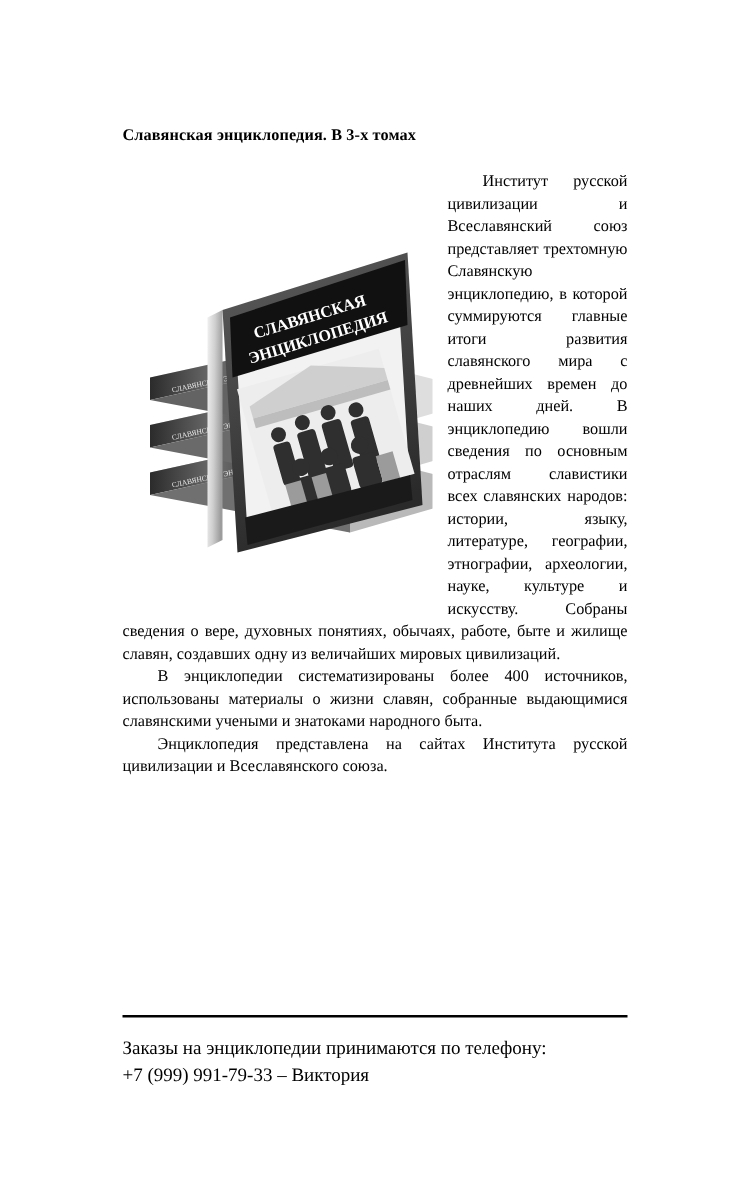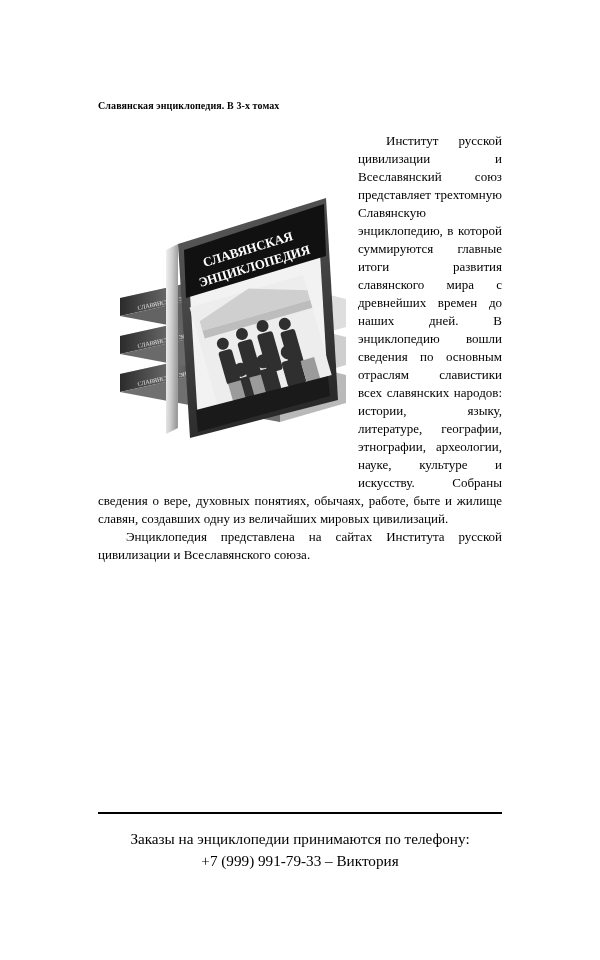--- a/index.html
+++ b/index.html
@@ -21,36 +21,36 @@
     width: 600px;
     height: 960px;
   }
   .content {
     position: absolute;
     left: 98px;
     top: 100px;
     width: 404px;
   }
   .title {
-    font-size: 10px;
+    font-size: 13px;
     font-weight: bold;
     letter-spacing: 0.1px;
     margin: 0 0 20px 0;
     line-height: 1.2;
   }
   .para {
     font-size: 13px;
     line-height: 1.385;
     text-align: justify;
     text-indent: 28px;
     margin: 0;
     -webkit-hyphens: manual;
     hyphens: manual;
   }
-  .para + .para { margin-top: 12px; }
+  .para + .para { margin-top: 0px; }
 
   
   .figure {
     float: left;
     width: 248px;
     height: 340px;
     margin: 6px 12px 4px 0px;
     shape-outside: margin-box;
     position: relative;
   }
@@ -58,21 +58,21 @@
     position: absolute;
     inset: 0;
   }
   .clear { clear: both; }
 
   .footer {
     position: absolute;
     left: 98px;
     top: 812px;
     width: 404px;
-    text-align: center;
+    text-align: left;
   }
   .footer-rule {
     width: 404px;
     height: 2px;
     background: #000;
     margin: 0 auto 14px auto;
   }
   .footer-line {
     font-size: 15.2px;
     line-height: 1.42;
@@ -170,20 +170,21 @@
             </g>
           </g>
 
           <polygon points="98,272 230,238 232,258 100,294" fill="#1a1a1a"></polygon>
         </g>
       </svg>
     </div>
 
     <p class="para">Институт русской цивилизации и Всеславянский союз представляет трехтомную Славянскую энциклопедию, в которой суммируются главные итоги развития славянского мира с древнейших времен до наших дней. В энциклопедию вошли сведения по основным отраслям славистики всех славянских народов: истории, языку, литературе, географии, этнографии, археологии, науке, культуре и искусству. Собраны сведения о вере, духовных понятиях, обычаях, работе, быте и жилище славян, создавших одну из величайших мировых цивилизаций.</p>
     <div class="clear"></div>
+    <p class="para">В энциклопедии систематизированы более 400 источников, использованы материалы о жизни славян, собранные выдающимися славянскими учеными и знатоками народного быта.</p>
     <p class="para">Энциклопедия представлена на сайтах Института русской цивилизации и Всеславянского союза.</p>
   </div>
 
   <div class="footer">
     <div class="footer-rule"></div>
     <div class="footer-line">Заказы на энциклопедии принимаются по телефону:</div>
     <div class="footer-line nowrap">+7 (999) 991-79-33 – Виктория</div>
   </div>
 
 </div>

